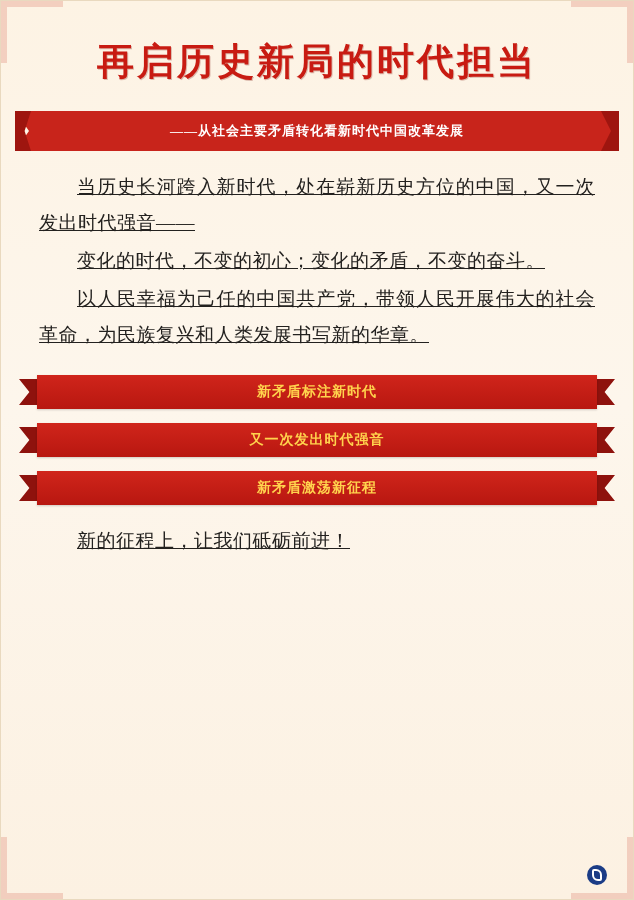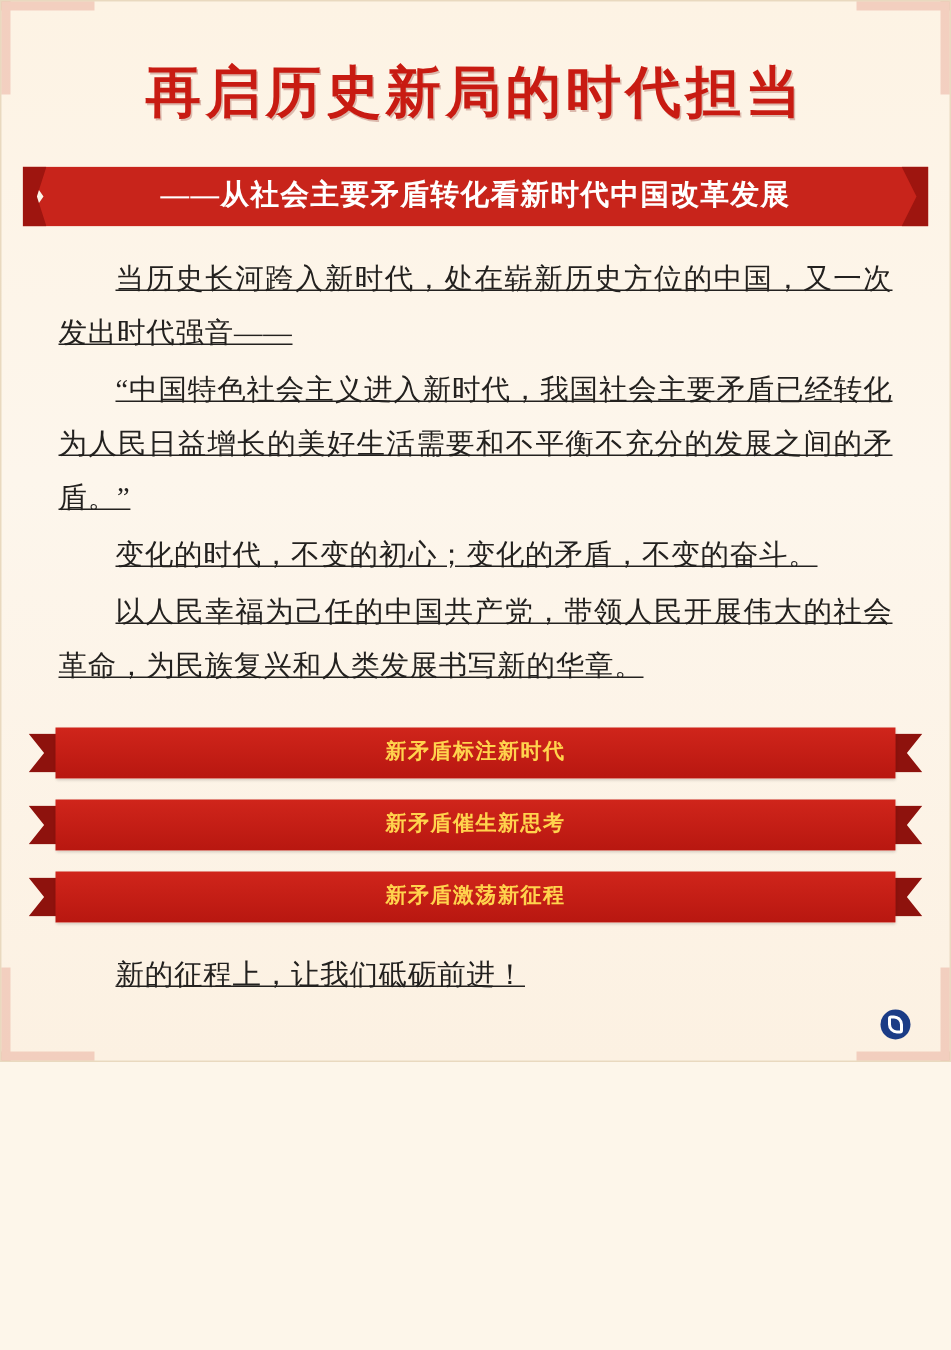--- a/index.html
+++ b/index.html
@@ -9,21 +9,21 @@
   body {
     width: 634px;
     height: 900px;
     background: #fdf6ea;
     font-family: "Liberation Serif", "DejaVu Serif", serif;
     overflow: hidden;
   }
   .page {
     position: relative;
     width: 634px;
-    height: 708px;
+    height: 900px;
     box-sizing: border-box;
     background: linear-gradient(180deg, #fdf3e4 0%, #fdf6ec 45%, #fcf1e2 100%);
     border: 1px solid #e9d9bf;
     padding: 0;
   }
   
   .corner {
     position: absolute;
     width: 56px;
     height: 56px;
@@ -75,21 +75,21 @@
     background: #9e150f;
     clip-path: polygon(0 0, 100% 0, 60% 50%, 100% 100%, 0 100%);
   }
   .subtitle-text {
     position: absolute;
     left: 0; right: 0; top: 0;
     height: 40px;
     line-height: 40px;
     text-align: center;
     color: #ffffff;
-    font-size: 19px;
+    font-size: 13px;
     font-weight: bold;
     letter-spacing: 1px;
   }
 
   .body-text {
     margin: 18px 38px 0 38px;
     color: #23211f;
     font-size: 19px;
     line-height: 36px;
     letter-spacing: 0.5px;
@@ -188,37 +188,36 @@
 
   <div class="subtitle-band">
     <div class="band-bg"></div>
     <div class="band-left-fold"></div>
     <div class="band-right-fold"></div>
     <div class="subtitle-text">——从社会主要矛盾转化看新时代中国改革发展</div>
   </div>
 
   <div class="body-text">
     <p class="para">当历史长河跨入新时代，处在崭新历史方位的中国，又一次发出时代强音——</p>
-    <p class="para">“中国特色社会主义进入新时代，我国社会主要矛盾已经转化为人民日益增长的美好生活需要和不平衡不充分的发展之间的矛盾。”</p>
     <p class="para">变化的时代，不变的初心；变化的矛盾，不变的奋斗。</p>
     <p class="para">以人民幸福为己任的中国共产党，带领人民开展伟大的社会革命，为民族复兴和人类发展书写新的华章。</p>
   </div>
 
   <div class="banners">
     <div class="ribbon">
       <div class="ribbon-end left"></div>
       <div class="ribbon-end right"></div>
       <div class="ribbon-body"></div>
       <div class="ribbon-label">新矛盾标注新时代</div>
     </div>
     <div class="ribbon">
       <div class="ribbon-end left"></div>
       <div class="ribbon-end right"></div>
       <div class="ribbon-body"></div>
-      <div class="ribbon-label">新矛盾催生新思考</div>
+      <div class="ribbon-label">又一次发出时代强音</div>
     </div>
     <div class="ribbon">
       <div class="ribbon-end left"></div>
       <div class="ribbon-end right"></div>
       <div class="ribbon-body"></div>
       <div class="ribbon-label">新矛盾激荡新征程</div>
     </div>
   </div>
 
   <div class="body-text">

